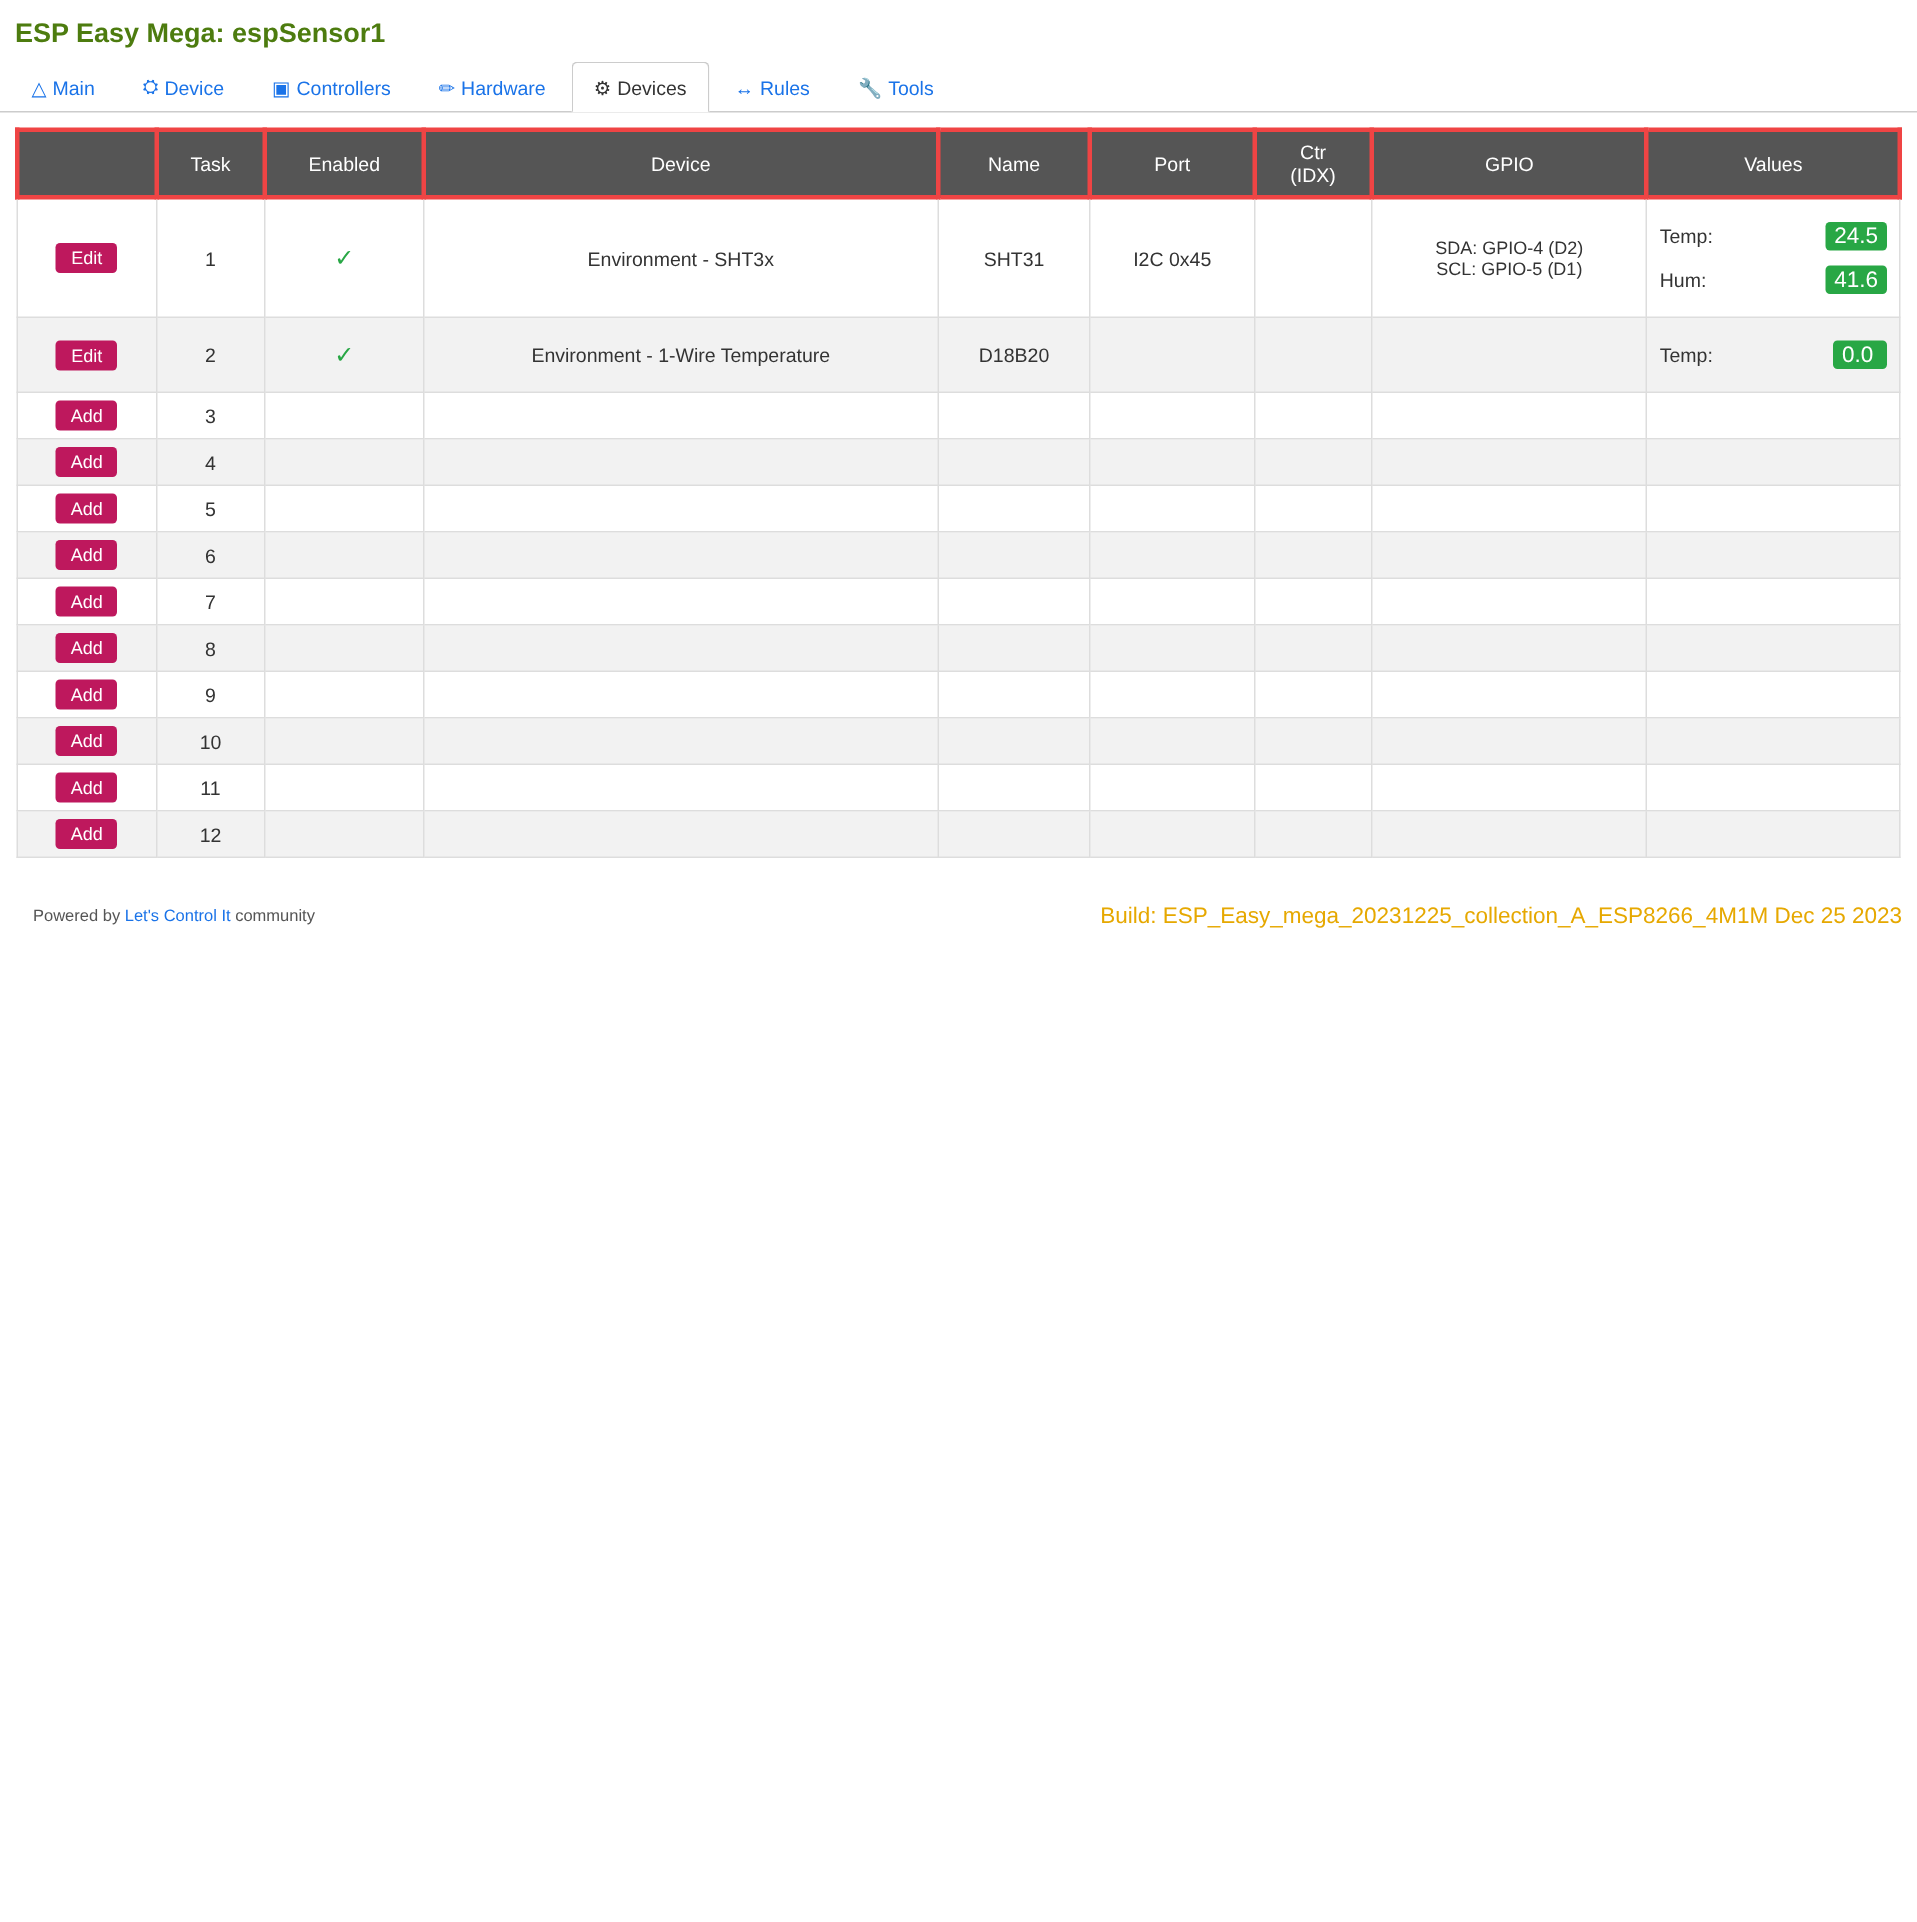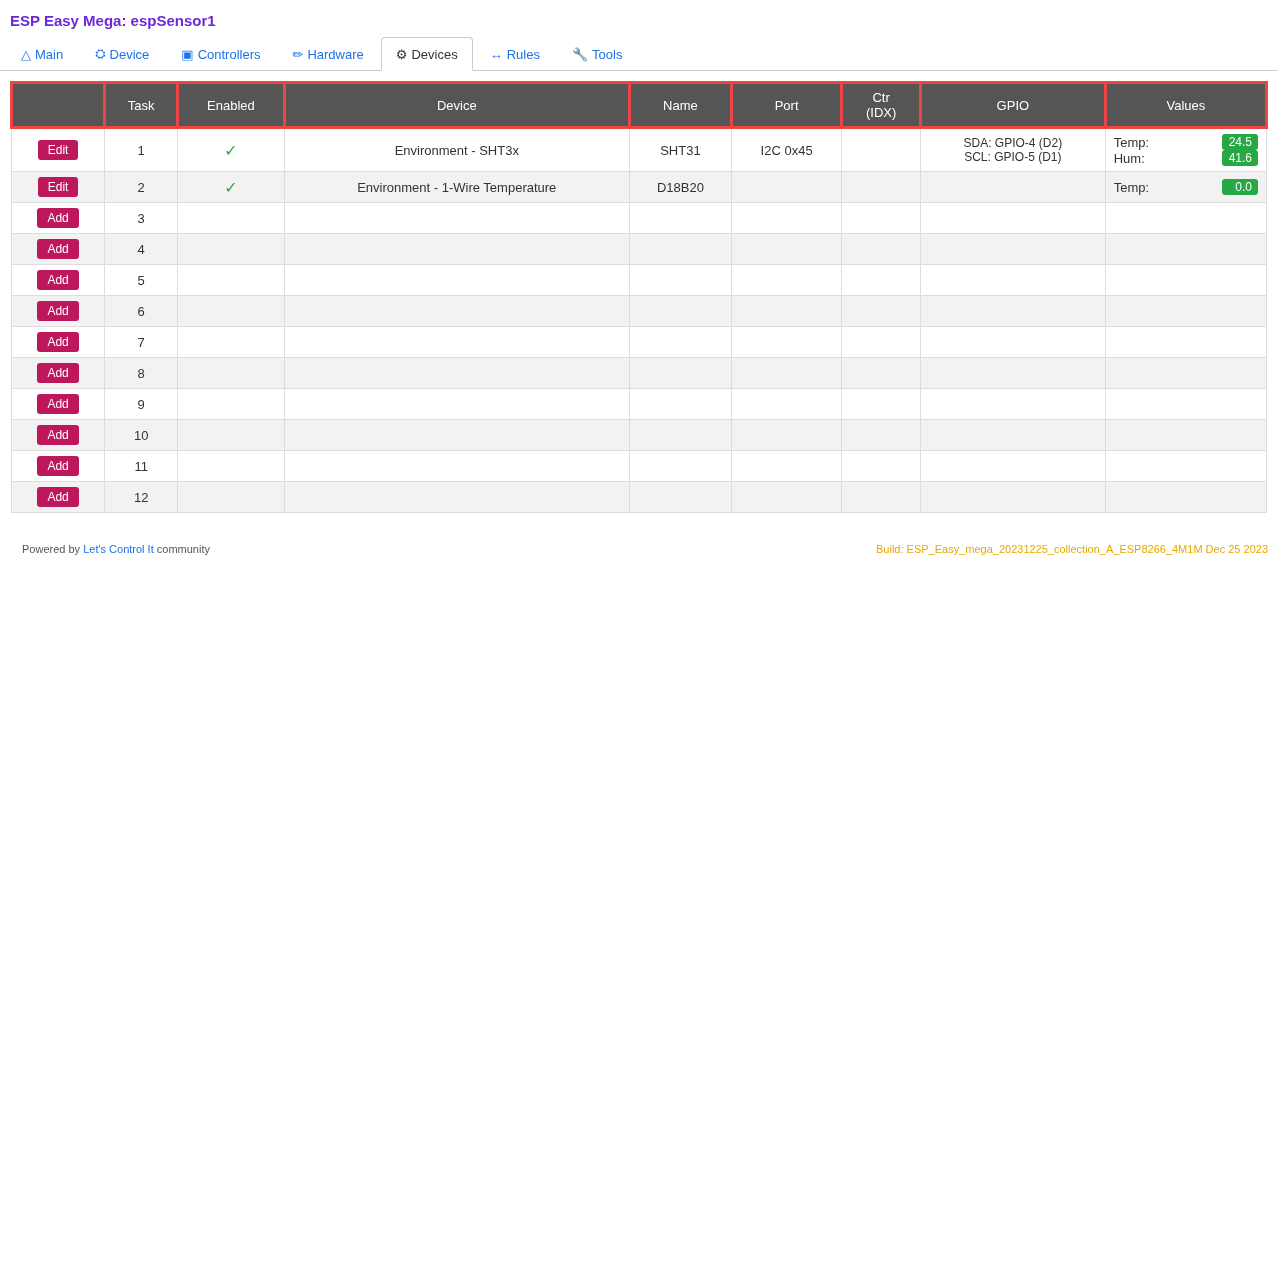--- a/index.html
+++ b/index.html
@@ -1,21 +1,21 @@
 <!DOCTYPE html>
 <html><head>
   <meta charset="utf-8">
   <style>
     * { box-sizing: border-box; margin: 0; padding: 0; }
     body { font-family: Arial, sans-serif; font-size: 13px; background: #fff; color: #333; }
 
     .page-title {
-      font-size: 15px;
+      font-size: 18px;
       font-weight: bold;
-      color: #6d28d9;
+      color: #4d7c0f;
       padding: 12px 10px 8px 10px;
     }
 
     .nav-tabs {
       display: flex;
       border-bottom: 1px solid #ccc;
       padding: 0 6px;
       gap: 2px;
     }
 
@@ -84,35 +84,35 @@
       color: #fff;
       background: #be185d;
     }
 
     .value-badge {
       display: inline-block;
       background: #28a745;
       color: #fff;
       padding: 1px 6px;
       border-radius: 3px;
-      font-size: 12px;
+      font-size: 15px;
       min-width: 36px;
-      text-align: right;
+      text-align: left;
     }
 
     .values-cell {
       text-align: left;
     }
 
     .value-row {
       display: flex;
       align-items: center;
       justify-content: space-between;
       gap: 8px;
-      margin: 0 0;
+      margin: 10px 0;
     }
 
     .value-label {
       color: #333;
       min-width: 40px;
     }
 
     .checkmark {
       color: #28a745;
       font-size: 16px;
@@ -129,21 +129,21 @@
       margin-left: 12px;
     }
 
     .footer a {
       color: #1a73e8;
       text-decoration: none;
     }
 
     .footer-build {
       color: #e6a800;
-      font-size: 11px;
+      font-size: 15px;
     }
 
     .gpio-cell {
       text-align: center;
       font-size: 12px;
     }
   </style>
 </head>
 <body>
 

